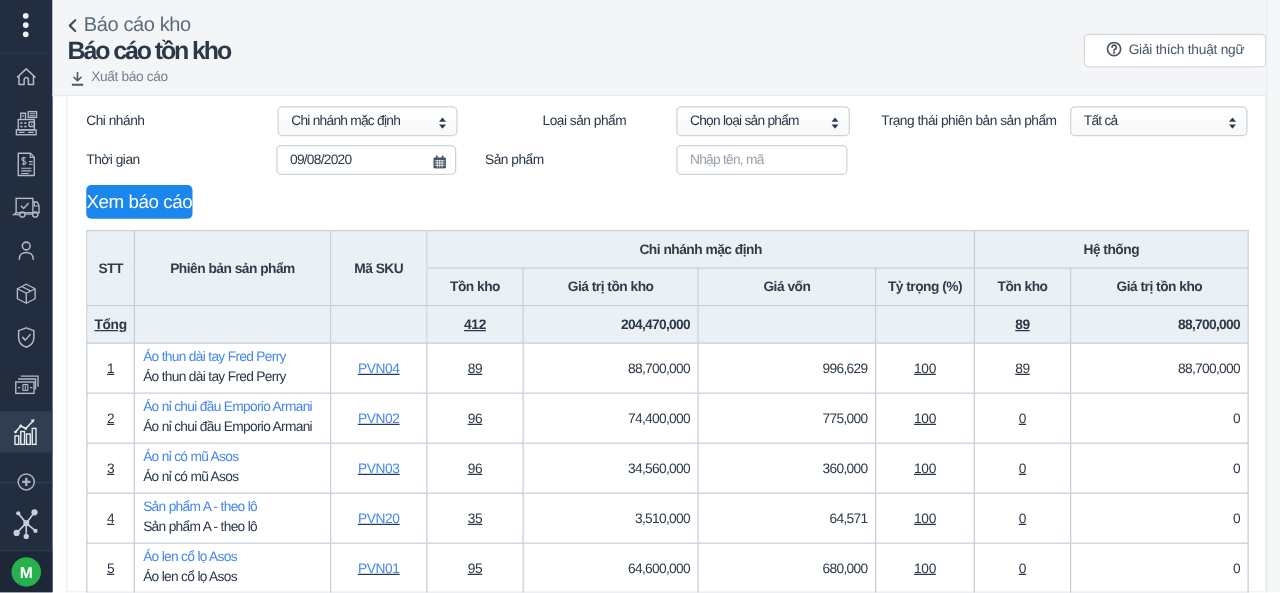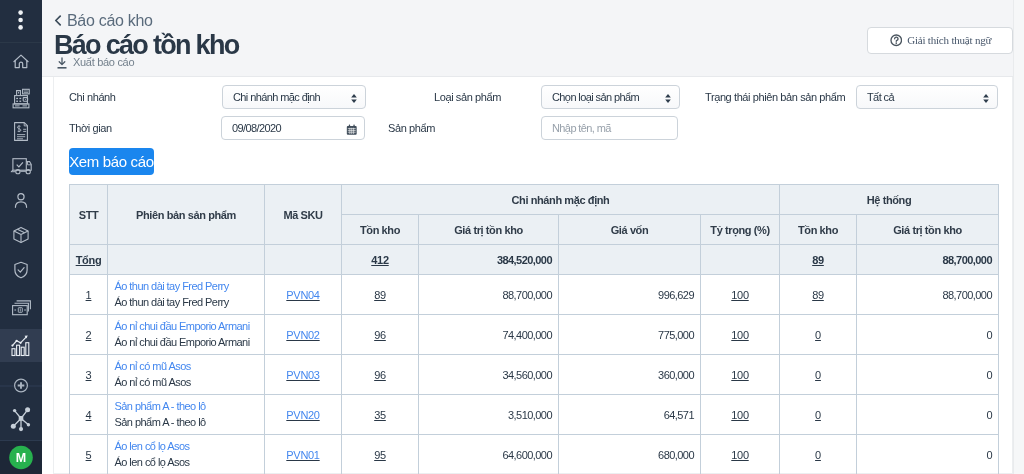--- a/index.html
+++ b/index.html
@@ -6,21 +6,21 @@
 html,body { width:1024px; height:474px; overflow:hidden; }
 body { font-family:"Liberation Sans", sans-serif; position:relative; background:#fff; }
 .abs { position:absolute; }
 
 
 #sidebar { left:0; top:0; width:42px; height:474px; background:#222e40; }
 
 
 #band { left:42px; top:0; width:971px; height:77px; background:#f4f5f7; border-bottom:1px solid #e7e9ec; }
 #crumb { left:55px; top:12px; font-size:16px; color:#5a6b7c; letter-spacing:-0.3px; }
-#title { left:54px; top:29.5px; font-size:27px; font-weight:bold; color:#2a3847; letter-spacing:-1.7px; }
+#title { left:54px; top:29.5px; font-size:20px; font-weight:bold; color:#2a3847; letter-spacing:-1.7px; }
 #export { left:56px; top:56px; font-size:11px; color:#74818d; letter-spacing:-0.3px; }
 #helpbtn { left:867px; top:27px; width:146px; height:27px; background:#fff; border:1px solid #d6dade; border-radius:4px; font-size:11px; color:#47566a; text-align:center; line-height:25px; letter-spacing:-0.2px; }
 
 
 #card { left:53px; top:77px; width:960px; height:397px; background:#fff; border:1px solid #eceef0; border-top:none; }
 
 
 .flabel { font-size:11px; color:#2a3847; letter-spacing:-0.4px; }
 .ctl { position:absolute; height:24px; border:1px solid #ccd3da; border-radius:4px; background:#fff; font-size:11px; color:#2a3847; line-height:22px; padding-left:10px; letter-spacing:-0.6px; }
 .sel { background:linear-gradient(#fff,#f7f8fa); }
@@ -165,21 +165,21 @@
 <svg class="abs" style="left:54px; top:14.5px; width:8px; height:11px;" viewBox="0 0 8 11" fill="none" stroke="#3d4d5c" stroke-width="1.7" stroke-linecap="round" stroke-linejoin="round">
     <path d="M6.2 1.2 L1.8 5.5 L6.2 9.8"></path>
   </svg>
 <div class="abs" id="crumb" style="left:67px;">Báo cáo kho</div>
 <div class="abs" id="title">Báo cáo tồn kho</div>
 <svg class="abs" style="left:56px; top:57px; width:12px; height:12px;" viewBox="0 0 12 12" fill="none" stroke="#4a5865" stroke-width="1.3">
     <path d="M6 1 V7 M3.2 4.8 L6 7.6 L8.8 4.8" stroke-linecap="round" stroke-linejoin="round"></path>
     <path d="M1.5 10.8 H10.5" stroke-width="1.6"></path>
   </svg>
 <div class="abs" id="export" style="left:73px;">Xuất báo cáo</div>
-<div class="abs" id="helpbtn" style="padding-left:1px;font-family:Liberation Serif, serif;"><svg style="width:12.5px;height:12.5px;vertical-align:-2.5px;margin-right:5px;" viewBox="0 0 14 14" fill="none" stroke="#4a555f" stroke-width="1.5">
+<div class="abs" id="helpbtn" style="padding-left:1px;"><svg style="width:12.5px;height:12.5px;vertical-align:-2.5px;margin-right:5px;" viewBox="0 0 14 14" fill="none" stroke="#4a555f" stroke-width="1.5">
       <circle cx="7" cy="7" r="5.9"></circle>
       <path d="M5.2 5.4 a1.9 1.9 0 1 1 2.6 1.75 c-.55.22-.8.56-.8 1.05" stroke-linecap="round"></path>
       <circle cx="7" cy="10.2" r="0.95" fill="#4a555f" stroke="none"></circle>
     </svg>Giải thích thuật ngữ</div>
 
 <div class="abs" id="card"></div>
 
 <div class="abs flabel" style="left:69px; top:91px;">Chi nhánh</div>
 <div class="abs ctl sel" style="left:222px; top:85px; width:144px;">Chi nhánh mặc định
   <svg class="updn" viewBox="0 0 6 9" fill="#2e3d4c">
@@ -243,21 +243,21 @@
     <td class="hd">Giá vốn</td>
     <td class="hd">Tỷ trọng (%)</td>
     <td class="hd">Tồn kho</td>
     <td class="hd">Giá trị tồn kho</td>
   </tr>
   <tr style="height:30px">
     <td class="tot bold ctr">Tổng</td>
     <td class="tot"></td>
     <td class="tot"></td>
     <td class="tot bold ctr">412</td>
-    <td class="tot bold num">384,520,000</td>
+    <td class="tot bold num">204,470,000</td>
     <td class="tot"></td>
     <td class="tot"></td>
     <td class="tot bold ctr">89</td>
     <td class="tot bold num">88,700,000</td>
   </tr>
   <tr style="height:40px">
     <td class="ctr">1</td>
     <td class="pname"><a>Áo thun dài tay Fred Perry</a><br>Áo thun dài tay Fred Perry</td>
     <td class="ctr"><a>PVN04</a></td>
     <td class="ctr">89</td>

